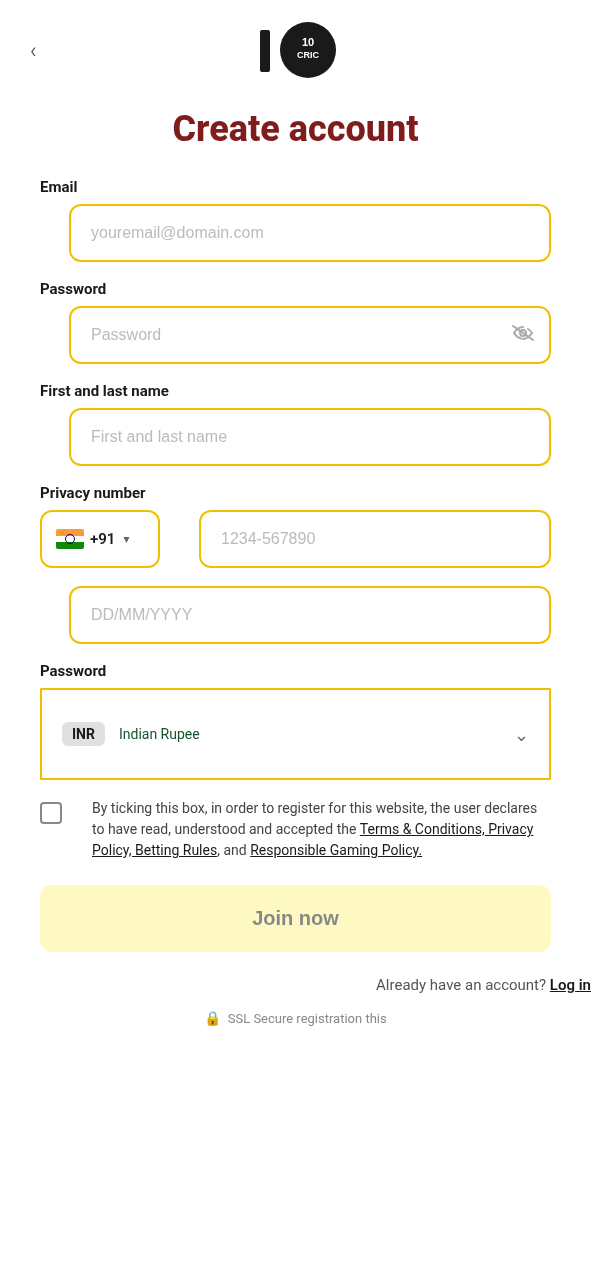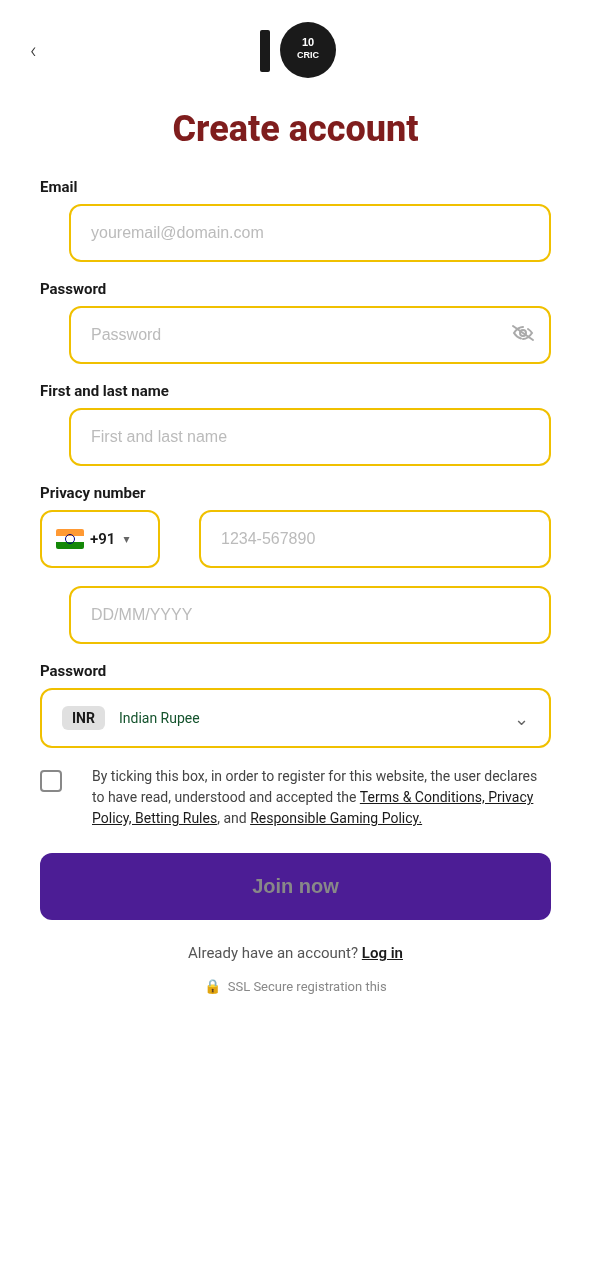--- a/index.html
+++ b/index.html
@@ -163,23 +163,23 @@
       margin-left: 2px;
     }
 
     .mobile-input {
       flex: 1;
     }
 
     .currency-selector {
       display: flex;
       align-items: center;
-      padding: 16px 20px;
+      padding: 32px 20px;
       border: 2px solid #f0c000;
-      border-radius: 12px;
+      border-radius: 1px;
       cursor: pointer;
       background: #fff;
       width: 100%;
       position: relative;
     }
 
     .currency-badge {
       background: #e0e0e0;
       color: #1a1a1a;
       font-weight: 700;
@@ -233,32 +233,32 @@
     .terms-link {
       color: #1a1a1a;
       text-decoration: underline;
     }
 
     .join-btn {
       display: block;
       width: calc(100% - 80px);
       margin: 0 40px 24px 40px;
       padding: 22px;
-      background: #4c1d95;
+      background: #fef9c3;
       color: #888;
       font-size: 20px;
       font-weight: 700;
       border: none;
       border-radius: 12px;
       cursor: pointer;
       text-align: center;
     }
 
     .login-section {
-      text-align: center;
+      text-align: right;
       font-size: 15px;
       color: #555;
       margin-bottom: 16px;
     }
 
     .login-link {
       color: #1a1a1a;
       text-decoration: underline;
       font-weight: 600;
     }

